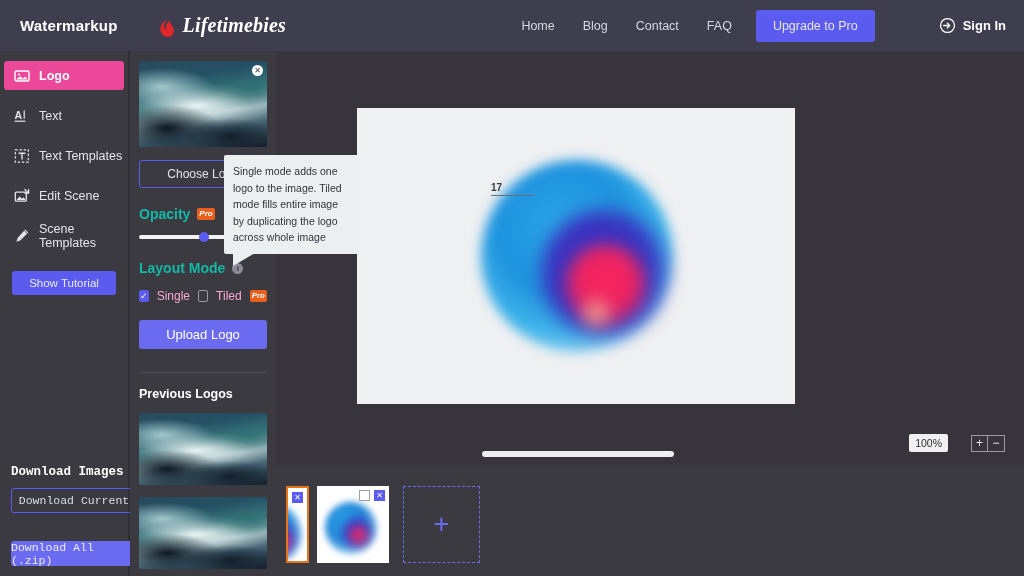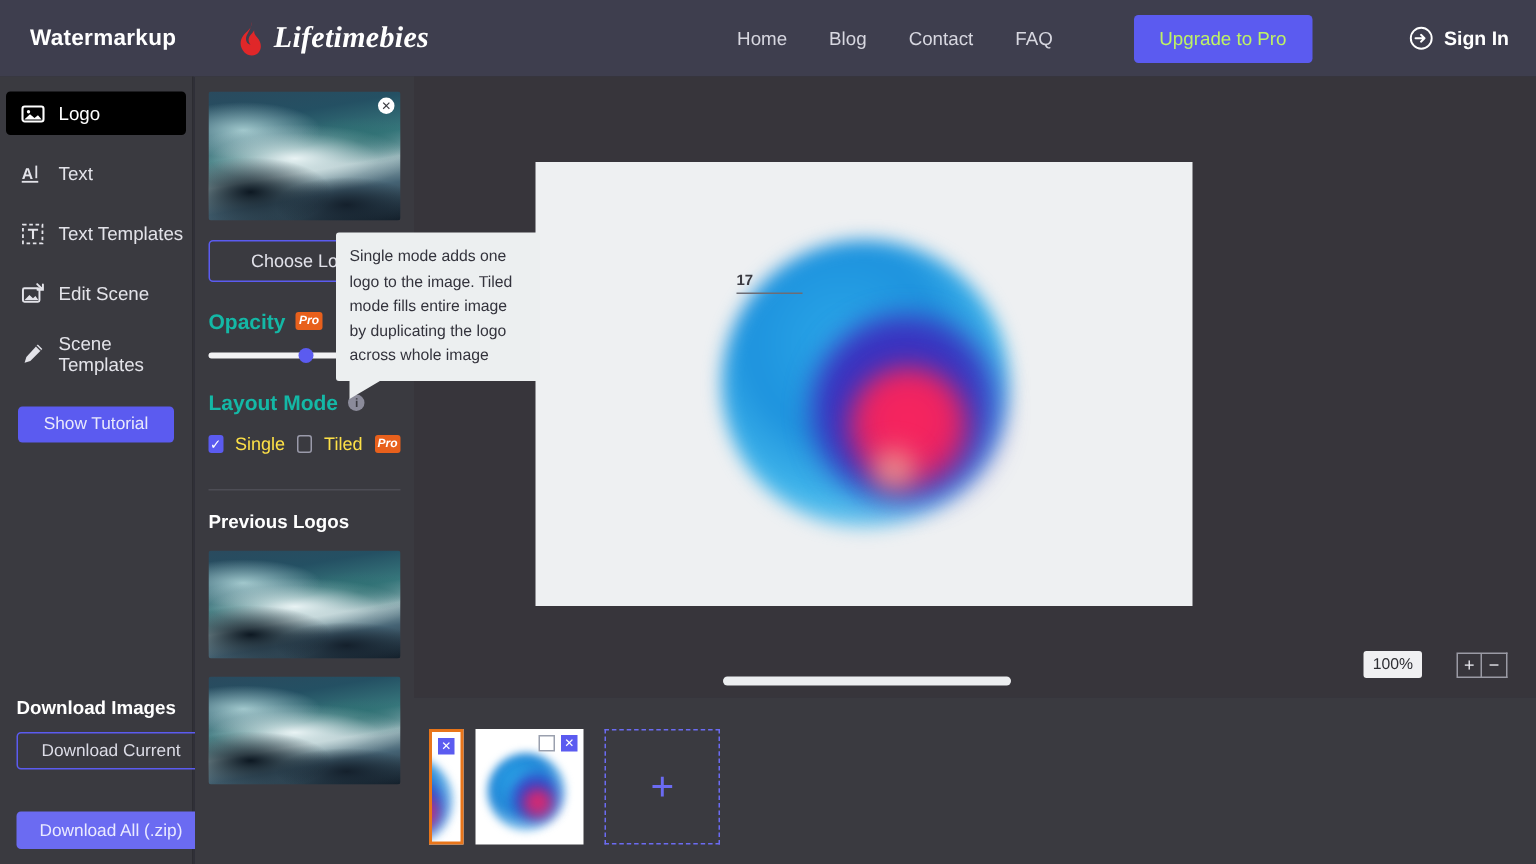--- a/index.html
+++ b/index.html
@@ -35,22 +35,22 @@
     letter-spacing: .2px;
   }
   .nav {
     margin-left: auto; display: flex; align-items: center; gap: 0;
   }
   .nav-link {
     color: #d7d7e0; font-size: 12.5px; padding: 6px 14px; cursor: pointer;
     white-space: nowrap;
   }
   .upgrade-btn {
-    background: #5b5bf0; color: #bef264; font-size: 12.5px;
-    padding: 9px 17px; border-radius: 3px; margin-left: 40px;
+    background: #5b5bf0; color: #e5e5e5; font-size: 12.5px;
+    padding: 9px 17px; border-radius: 3px; margin-left: 10px;
     cursor: pointer; white-space: nowrap;
   }
   .signin {
     display: flex; align-items: center; gap: 7px;
     margin-left: 64px; margin-right: 18px; cursor: pointer;
   }
   .signin-label { color: #ffffff; font-size: 13px; font-weight: bold; }
   .signin-icon { width: 17px; height: 17px; }
 
   
@@ -59,32 +59,32 @@
     background: #3a3a40;
     border-right: 1px solid #2c2c32;
   }
   .side-item {
     display: flex; align-items: center; gap: 9px;
     height: 29px; margin: 0 4px; padding-left: 10px;
     border-radius: 3px; cursor: pointer;
     color: #e3e3e9; font-size: 12.5px;
   }
   .side-item.first { margin-top: 10px; }
-  .side-item.active { background: #000000; color: #ffffff; }
+  .side-item.active { background: #ec4899; color: #ffffff; font-weight: bold; }
   .side-item + .side-item { margin-top: 11px; }
   .side-icon { width: 16px; height: 16px; flex: none; display:block; }
   .tutorial-btn {
     margin: 21px 12px 0 12px; height: 24px;
     background: #5b5bf0; border-radius: 3px;
     color: #e9e9fb; font-size: 11.5px;
     display: flex; align-items: center; justify-content: center;
     cursor: pointer;
   }
   .download-block {
-    position: absolute; left: 0; bottom: 10px; width: 148px; padding: 0 11px;
+    position: absolute; left: 0; bottom: 10px; width: 148px; padding: 0 11px; font-family: Liberation Mono, monospace;
   }
   .download-title {
     color: #ffffff; font-size: 12.5px; font-weight: bold; margin-bottom: 9px;
   }
   .dl-outline {
     height: 25px; border: 1px solid #5b5bf0; border-radius: 3px;
     color: #dcdce6; font-size: 11.5px;
     display: flex; align-items: center; justify-content: center;
     cursor: pointer;
   }
@@ -156,21 +156,21 @@
     border-radius: 50%; background: #5b5bf0; cursor: pointer;
   }
   .checks { display: flex; align-items: center; gap: 8px; margin-top: 13px; }
   .cbox {
     width: 12px; height: 12px; border-radius: 2px; cursor: pointer;
     display: flex; align-items: center; justify-content: center;
   }
   .cbox.on { background: #5b5bf0; }
   .cbox.off { border: 1px solid #9a9aaa; background: transparent; }
   .cbox .tick { color: #fff; font-size: 9px; line-height: 1; }
-  .clabel { color: #fde047; font-size: 12px; }
+  .clabel { color: #f9a8d4; font-size: 12px; }
   .upload-btn {
     margin-top: 17px; width: 128px; height: 29px;
     background: #6b6bf2; border-radius: 3px; color: #ffffff; font-size: 13px;
     display: flex; align-items: center; justify-content: center;
     cursor: pointer;
   }
   .divider {
     margin-top: 23px; width: 128px; height: 1px; background: #4d4d55;
   }
   .prev-title {
@@ -432,20 +432,21 @@
     <div class="checks">
       <span class="cbox on">
           <span class="tick">✓</span>
         </span>
       <span class="clabel">Single</span>
       <span class="cbox off"></span>
       <span class="clabel">Tiled</span>
       <span class="pro-badge">Pro</span>
     </div>
 
+    <div class="upload-btn">Upload Logo</div>
 
     <div class="divider"></div>
 
     <div class="prev-title">Previous Logos</div>
 
     <div class="prev-thumb">
       <div class="wave"></div>
     </div>
     <div class="prev-thumb">
       <div class="wave"></div>

